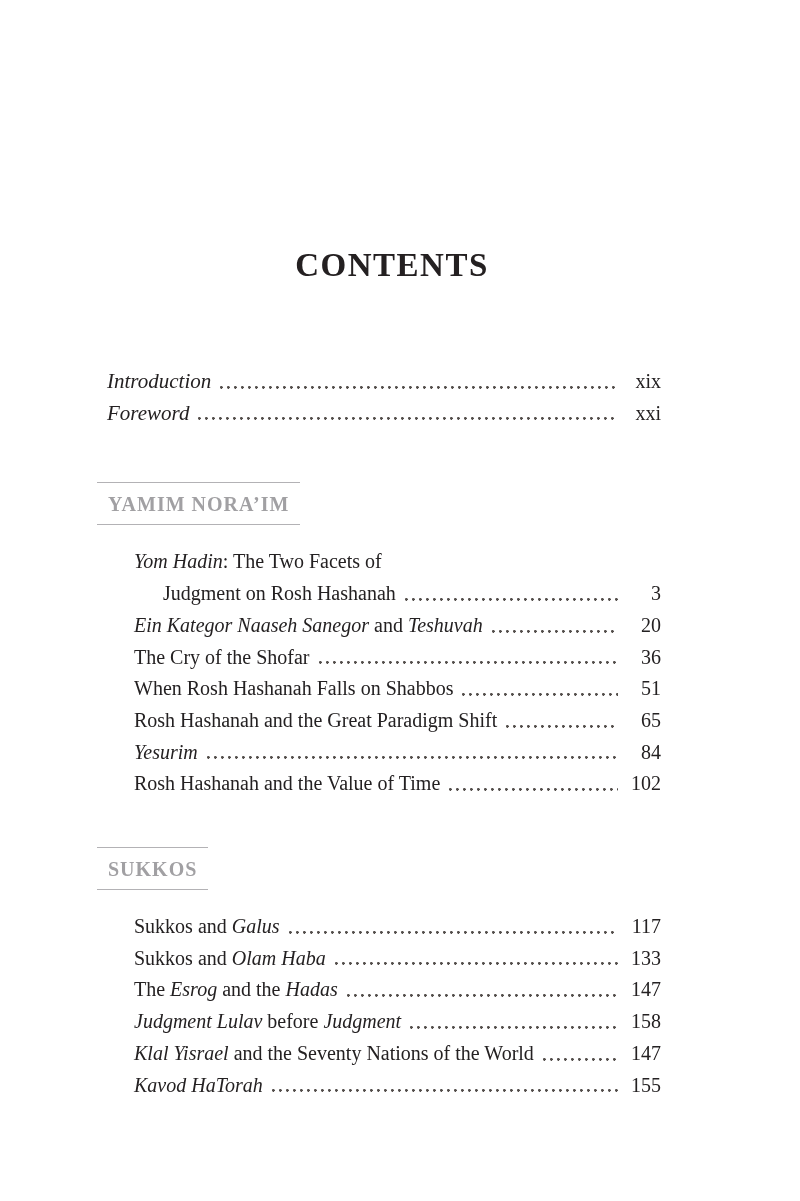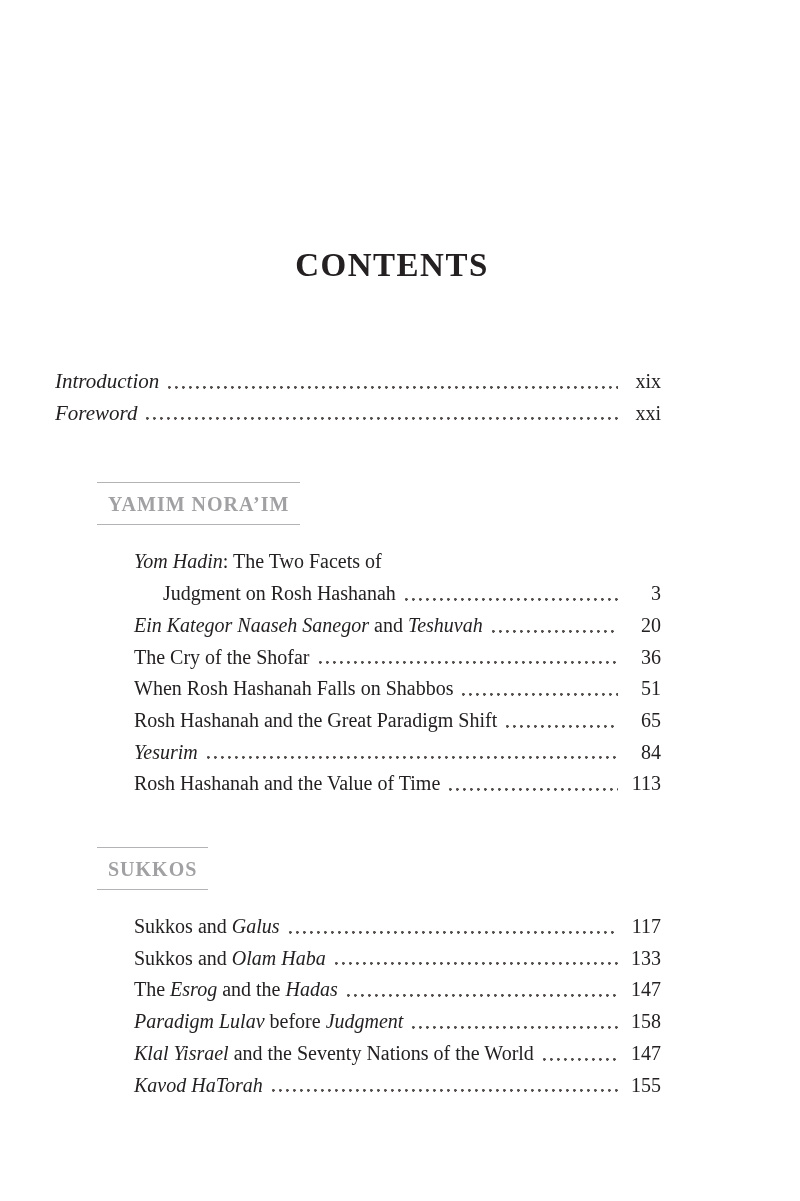--- a/index.html
+++ b/index.html
@@ -16,21 +16,21 @@
     margin: 0;
     padding-top: 249px;
     text-align: center;
     font-size: 33px;
     line-height: 1;
     font-weight: bold;
     letter-spacing: 1.5px;
     color: #242021;
   }
 
-  .fm { margin: 84px 123px 0 55px; }
+  .fm { margin: 84px 123px 0 107px; }
   .fm .row { font-size: 21px; }
   .fm .entry-title { font-style: italic; }
 
   .row {
     display: flex;
     align-items: baseline;
     font-size: 20px;
     line-height: 31.7px;
   }
   .entry-title { white-space: pre-wrap; }
@@ -135,21 +135,21 @@
             <div class="row">
               <span class="entry-title"><i>Yesurim</i></span>
               <span class="dots"></span>
               <span class="pagenum">84</span>
             </div>
           </div>
           <div class="entry">
             <div class="row">
               <span class="entry-title"><span>Rosh Hashanah and the Value of Time</span></span>
               <span class="dots"></span>
-              <span class="pagenum">113</span>
+              <span class="pagenum">102</span>
             </div>
           </div>
         </div>
       </div>
       <div class="section section-2">
         <div class="heading-wrap"><h2 class="section-heading">SUKKOS</h2></div>
         <div class="entries">
           <div class="entry">
             <div class="row">
               <span class="entry-title"><span>Sukkos and </span><i>Galus</i></span>
@@ -166,21 +166,21 @@
           </div>
           <div class="entry">
             <div class="row">
               <span class="entry-title"><span>The </span><i>Esrog</i><span> and the </span><i>Hadas</i></span>
               <span class="dots"></span>
               <span class="pagenum">147</span>
             </div>
           </div>
           <div class="entry">
             <div class="row">
-              <span class="entry-title"><i>Paradigm Lulav</i><span> before </span><i>Judgment</i></span>
+              <span class="entry-title"><i>Judgment Lulav</i><span> before </span><i>Judgment</i></span>
               <span class="dots"></span>
               <span class="pagenum">158</span>
             </div>
           </div>
           <div class="entry">
             <div class="row">
               <span class="entry-title"><i>Klal Yisrael</i><span> and the Seventy Nations of the World</span></span>
               <span class="dots"></span>
               <span class="pagenum">147</span>
             </div>

